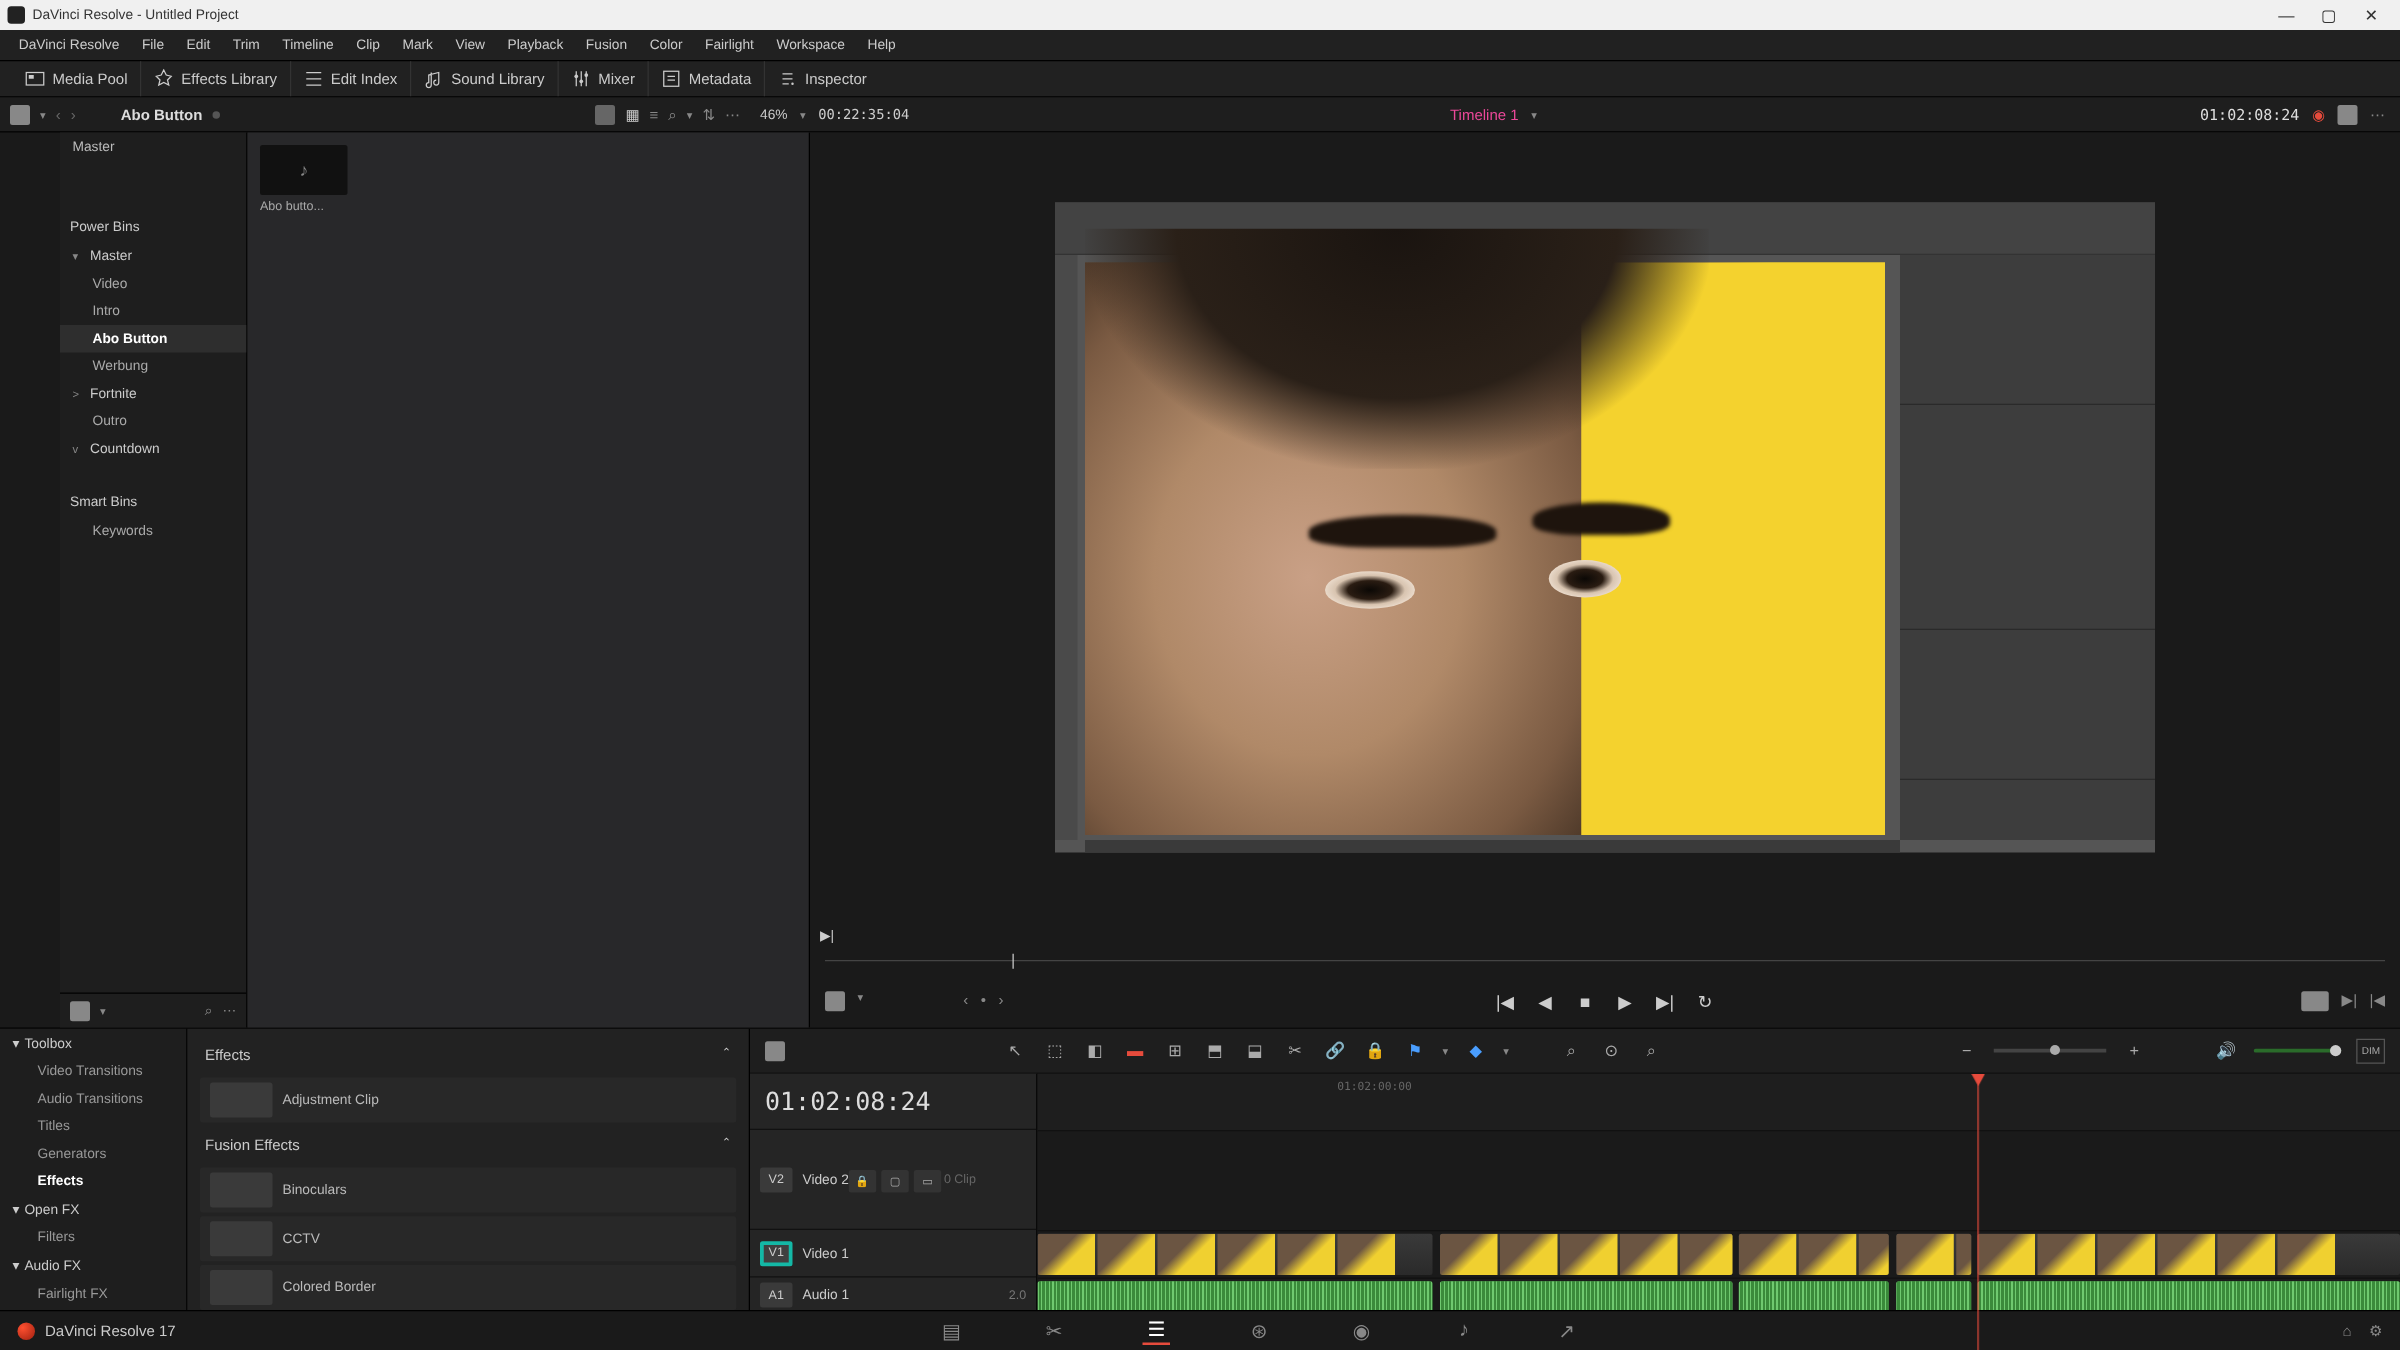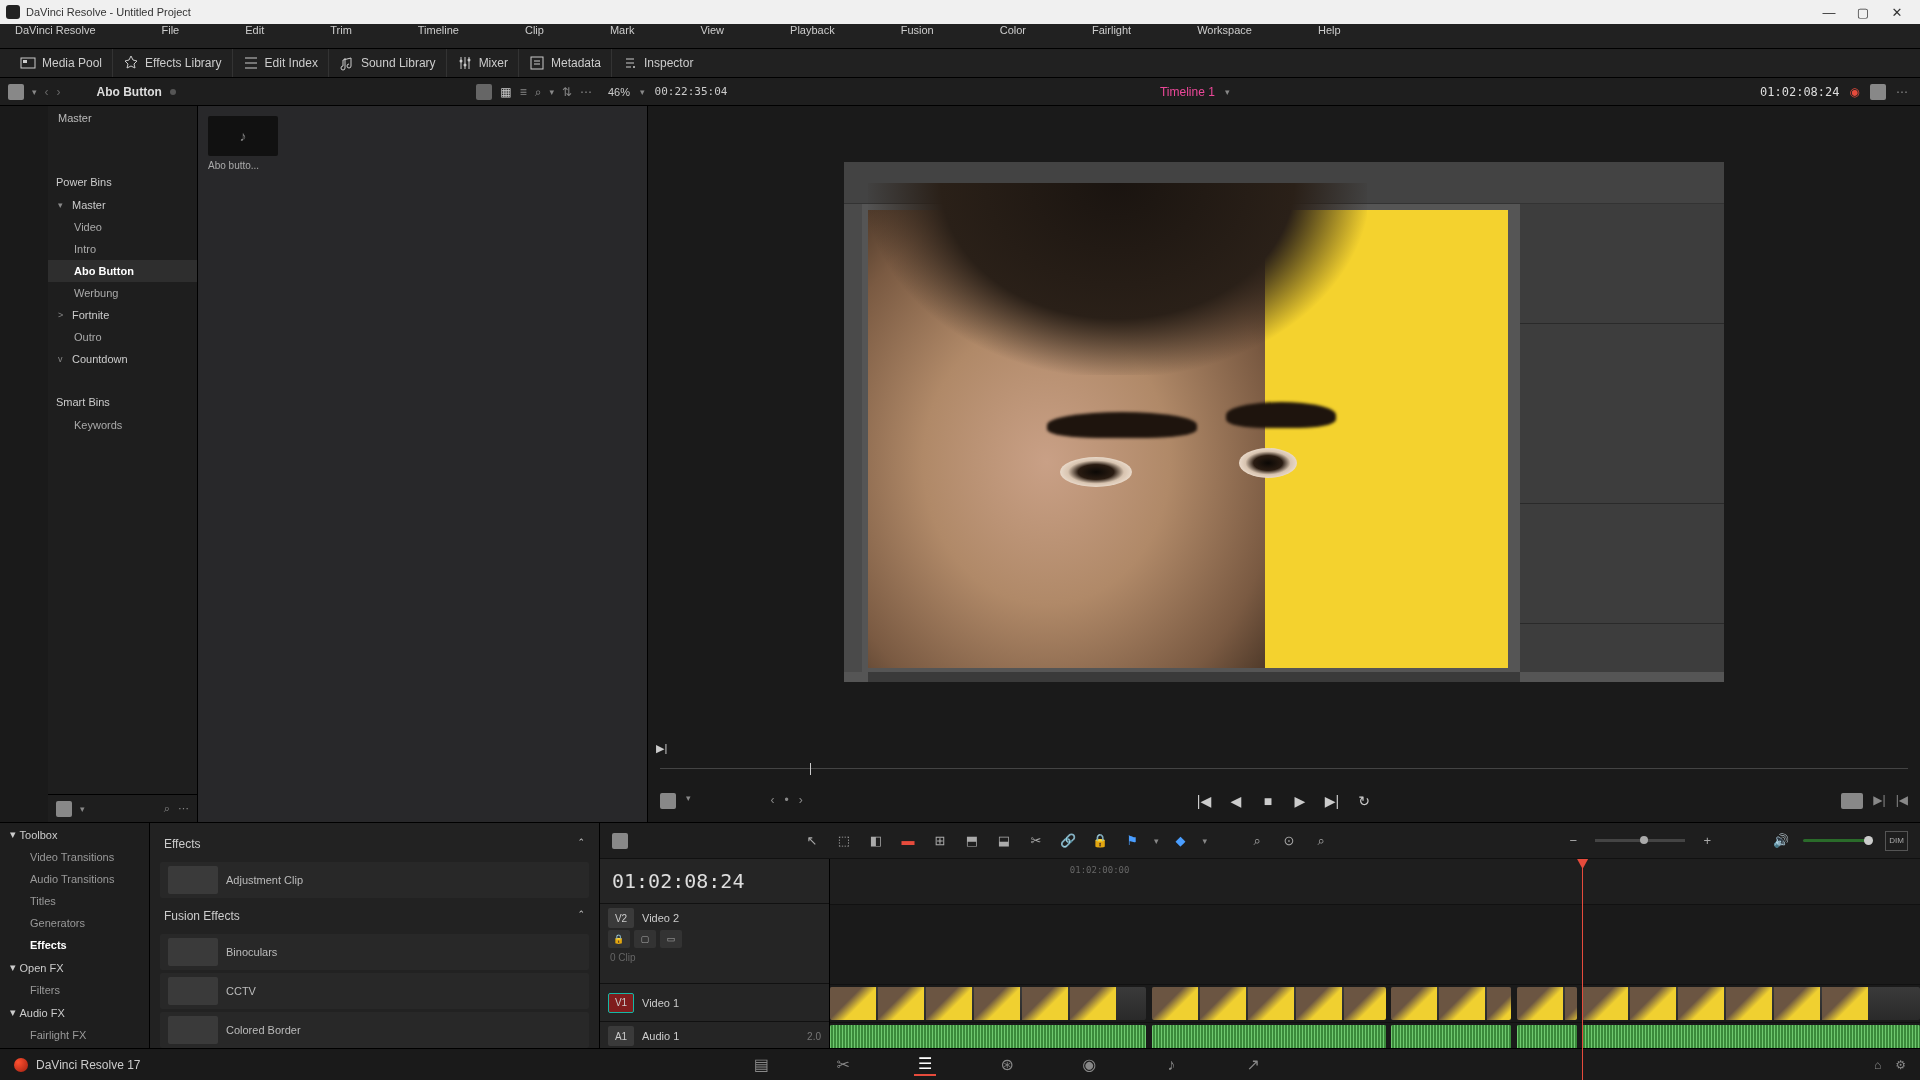--- a/index.html
+++ b/index.html
@@ -5,21 +5,21 @@
 * { margin: 0; padding: 0; box-sizing: border-box; font-family: -apple-system, "Segoe UI", Arial, sans-serif; user-select: none; }
 html, body { width: 1920px; height: 1080px; background: #1a1a1a; color: #bbb; font-size: 12px; overflow: hidden; }
 
 
 .titlebar { height: 24px; background: #f0f0f0; color: #333; display: flex; align-items: center; padding: 0 6px; font-size: 11px; }
 .titlebar .app-icon { width: 14px; height: 14px; background: #222; border-radius: 3px; margin-right: 6px; }
 .titlebar-spacer { flex: 1; }
 .win-btn { width: 34px; height: 24px; display: flex; align-items: center; justify-content: center; font-size: 13px; cursor: default; }
 
 
-.menubar { height: 24px; background: #212121; display: flex; padding: 0 6px; font-size: 11px; color: #ccc; gap: 48px; }
+.menubar { height: 24px; background: #212121; display: flex; align-items: center; padding: 0 6px; font-size: 11px; color: #ccc; }
 .menubar span { padding: 0 9px; }
 
 
 .toptools { height: 30px; background: #212121; border-top: 1px solid #000; border-bottom: 1px solid #000; display: flex; align-items: center; padding: 0 10px; color: #ccc; }
 .toptools .group { display: flex; align-items: center; gap: 6px; padding: 0 10px; border-right: 1px solid #333; height: 100%; }
 .toptools .center { flex: 1; text-align: center; font-size: 14px; color: #eee; }
 .toptools .edited { color: #888; font-size: 11px; margin-left: 14px; }
 
 
 .secbar { height: 28px; background: #1e1e1e; display: flex; align-items: center; border-bottom: 1px solid #000; }
@@ -102,21 +102,21 @@
 .tl-tool.blue { color: #4a9eff; }
 .tl-spacer { flex: 1; }
 .vol-track { width: 70px; height: 3px; background: #2a6b2a; border-radius: 2px; position: relative; }
 .vol-thumb { position: absolute; right: 0; top: -3px; width: 9px; height: 9px; background: #ccc; border-radius: 50%; }
 
 .tl-body { flex: 1; display: flex; }
 .tl-headers { width: 230px; background: #252525; border-right: 1px solid #000; }
 .tl-tc { padding: 10px 12px; font-size: 20px; color: #ddd; font-family: monospace; border-bottom: 1px solid #111; }
 .track-head { display: flex; align-items: center; padding: 4px 8px; border-bottom: 1px solid #111; }
 .track-badge { width: 26px; height: 20px; background: #3a3a3a; color: #ccc; font-size: 10px; display: flex; align-items: center; justify-content: center; border-radius: 2px; margin-right: 8px; }
-.track-badge.on { background: #7f1d1d; border: 1px solid #14b8a6; }
+.track-badge.on { background: #404040; border: 3px solid #14b8a6; }
 .track-name { color: #ccc; font-size: 11px; flex: 1; }
 .track-meta { color: #777; font-size: 10px; }
 .track-btns { display: flex; gap: 4px; margin-top: 2px; }
 .mini-btn { width: 22px; height: 18px; background: #333; color: #aaa; font-size: 9px; display: flex; align-items: center; justify-content: center; border-radius: 2px; }
 .mini-btn.red { background: #c23b2e; color: #fff; }
 
 .tl-tracks { flex: 1; position: relative; overflow: hidden; background: #1a1a1a; }
 .ruler { height: 46px; background: #1e1e1e; border-bottom: 1px solid #111; position: relative; }
 .playhead { position: absolute; top: 0; bottom: 0; width: 1px; background: #e64b3c; left: 69%; z-index: 10; }
 .playhead::before { content: ''; position: absolute; top: 0; left: -5px; width: 11px; height: 10px; background: #e64b3c; clip-path: polygon(0 0, 100% 0, 50% 100%); }
@@ -448,21 +448,21 @@
       <span style="width:30px"></span>
       <div class="tl-tool">🔊</div>
       <div class="vol-track">
           <div class="vol-thumb"></div>
         </div>
       <div class="tl-tool" style="font-size:8px;border:1px solid #555;padding:1px 3px;width:auto">DIM</div>
     </div>
     <div class="tl-body">
       <div class="tl-headers">
         <div class="tl-tc">01:02:08:24</div>
-        <div class="track-head" style="flex-direction:column;align-items:flex-start;height:80px">
+        <div class="track-head" style="flex-direction:row;align-items:center;height:80px">
           <div style="display:flex;align-items:center">
             <div class="track-badge">V2</div>
             <div class="track-name">Video 2</div>
           </div>
           <div class="track-btns">
             <div class="mini-btn">🔒</div>
             <div class="mini-btn">▢</div>
             <div class="mini-btn">▭</div>
           </div>
           <div style="color:#666;font-size:10px;padding:4px 2px">0 Clip</div>

